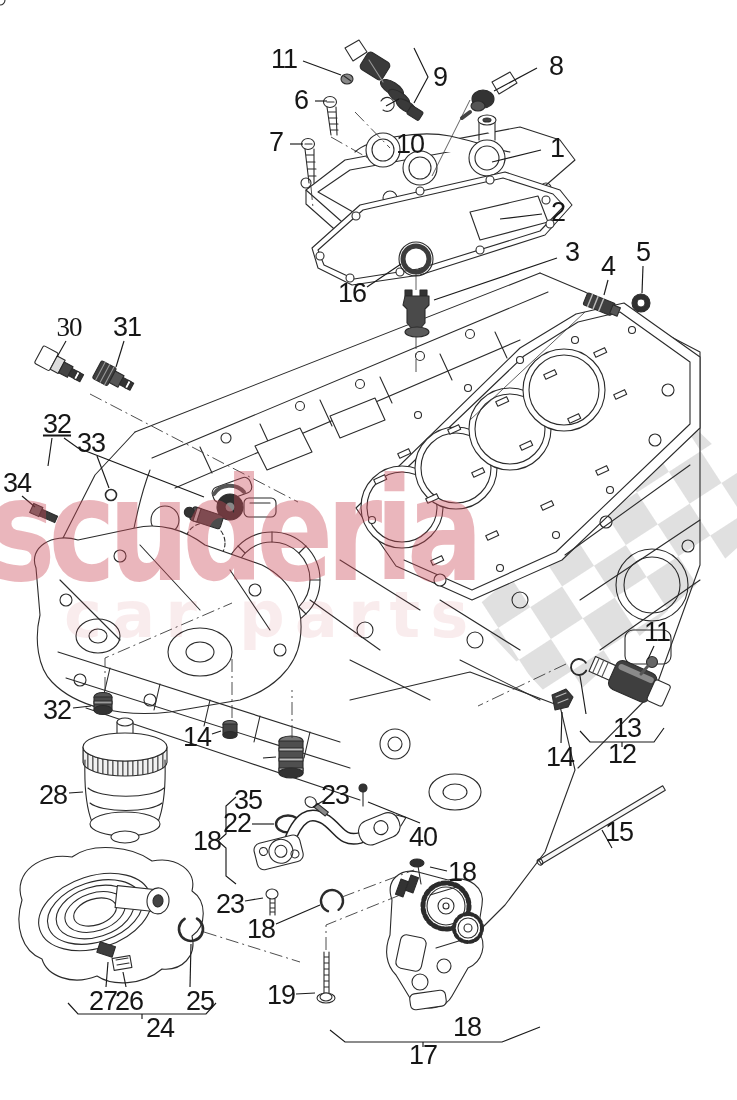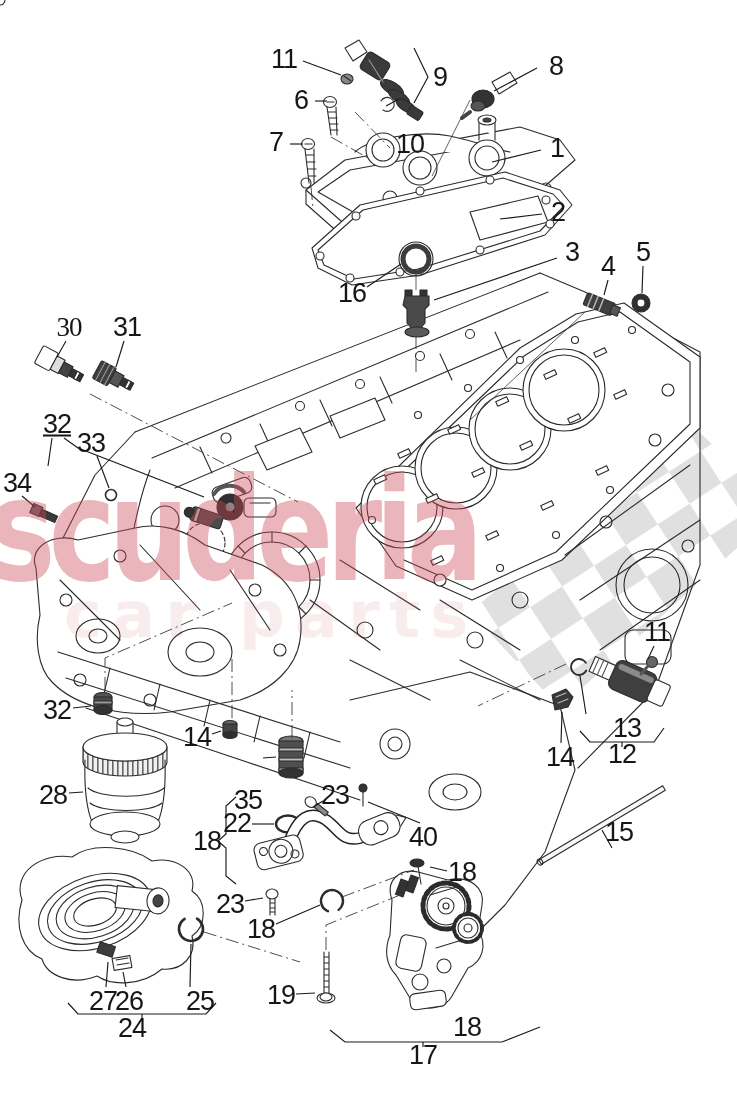--- a/index.html
+++ b/index.html
@@ -456,21 +456,21 @@
       <span class="callout" style="left: 207px; top: 841px;">18</span>
       <span class="callout" style="left: 335px; top: 795px;">23</span>
       <span class="callout" style="left: 423px; top: 837px;">40</span>
       <span class="callout" style="left: 462px; top: 872px;">18</span>
       <span class="callout" style="left: 230px; top: 904px;">23</span>
       <span class="callout" style="left: 261px; top: 929px;">18</span>
       <span class="callout" style="left: 281px; top: 995px;">19</span>
       <span class="callout" style="left: 200px; top: 1001px;">25</span>
       <span class="callout" style="left: 103px; top: 1001px;">27</span>
       <span class="callout" style="left: 129px; top: 1001px;">26</span>
-      <span class="callout" style="left: 132px; top: 1028px;">24</span>
+      <span class="callout" style="left: 160px; top: 1028px;">24</span>
       <span class="callout" style="left: 423px; top: 1055px;">17</span>
       <span class="callout" style="left: 467px; top: 1027px;">18</span>
       <span class="callout" style="left: 657px; top: 632px;">11</span>
       <span class="callout" style="left: 591px; top: 728px; margin-left: 36px;">13</span>
       <span class="callout" style="left: 560px; top: 757px;">14</span>
       <span class="callout" style="left: 622px; top: 754px;">12</span>
       <span class="callout" style="left: 619px; top: 832px;">15</span>
     </div>
 
 </div>

